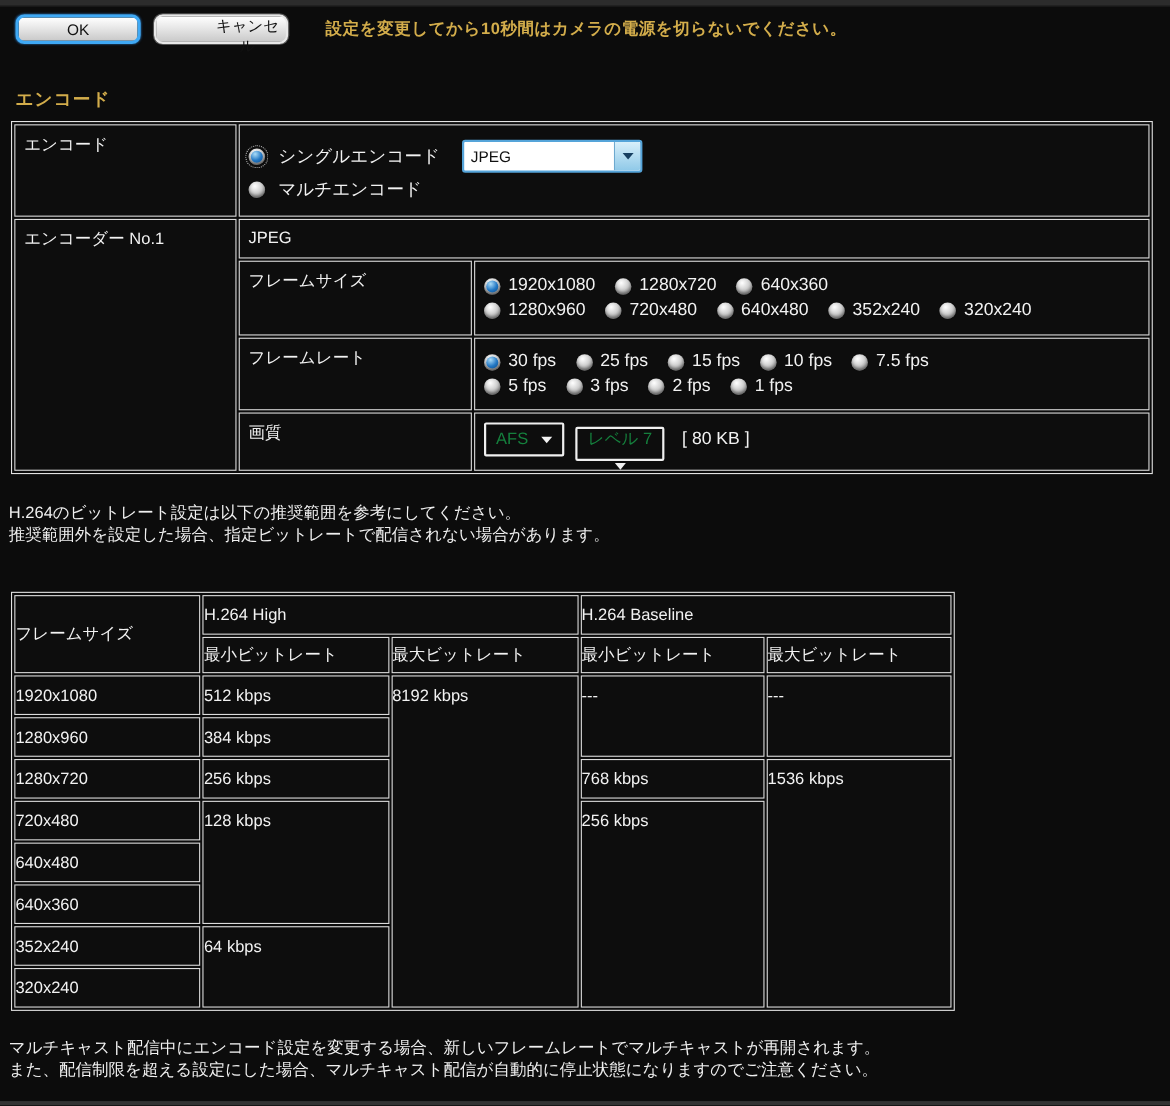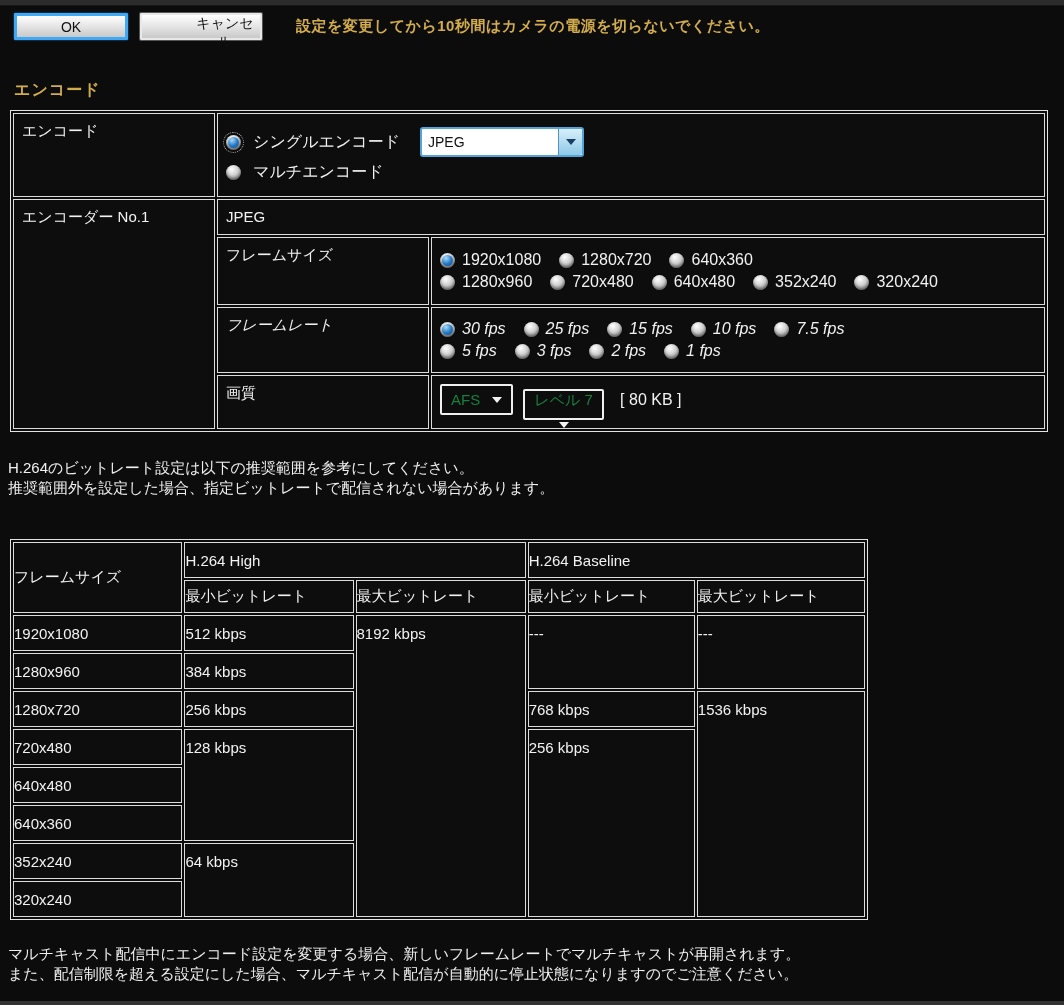--- a/index.html
+++ b/index.html
@@ -12,41 +12,41 @@
     position:relative;
   }
   .top-strip { height:6px; background:#2c2c2c; border-bottom:1px solid #161616; }
   .bottom-strip { position:absolute; left:0; bottom:0; width:100%; height:4px; background:#333; }
 
   
   .toolbar { display:flex; align-items:center; padding:7px 0 0 14px; }
   .btn {
     height:27px; font-size:14px; color:#111;
     background:linear-gradient(#ffffff,#e7e7e7 45%,#c9c9c9);
-    border-radius:1px; cursor:pointer;
+    border-radius:8px; cursor:pointer;
     font-family:"Liberation Sans",sans-serif;
   }
   .btn-ok { width:114px; border:3px solid #3fa9f5; box-shadow:0 0 2px #2a7fd0; }
   .btn-cancel { width:122px; margin-left:12px; border:2px solid #e8e8e8; box-shadow:0 0 0 1px #555;padding-left:48px; }
   .warning { margin-left:34px; color:#d3ad4b; font-size:15px; font-weight:bold; letter-spacing:.5px;text-align:right; }
 
   .section-title { margin:40px 0 9px 14px; color:#d3ad4b; font-size:16px; font-weight:bold; letter-spacing:1px; }
 
   
   table { border-collapse:separate; border-spacing:2px; }
   .enc-table { margin-left:10px; width:1038px; border:1px solid #e2e2e2; }
   .enc-table td {
     border:1px solid #dcdcdc; background:#0d0d0d;
     font-size:15px; padding:8px 8px; vertical-align:top;
   }
   .enc-table td.content { vertical-align:middle; }
   .row-encode { height:76px; }
   .row-codec { height:36px;margin-left:15px; }
   .row-size { height:68px; }
-  .row-rate { height:52px;font-style:italic; }
+  .row-rate { height:52px; }
   .row-quality { height:44px; }
   .col-label1 { width:202px; }
   .col-label2 { width:212px; }
 
   .radio-line { display:flex; align-items:center; gap:12px; margin:5px 0; font-size:16px; }
   .radio-group-line { display:flex; align-items:center; margin:4px 0; font-size:16px; }
   .radio-item { display:flex; align-items:center; gap:7px; margin-right:18px; }
   .radio {
     width:15px; height:15px; border-radius:50%; flex:0 0 15px; position:relative; cursor:pointer;
     background:radial-gradient(circle at 38% 28%, #ffffff, #cfcfcf 45%, #8d8d8d 85%);

